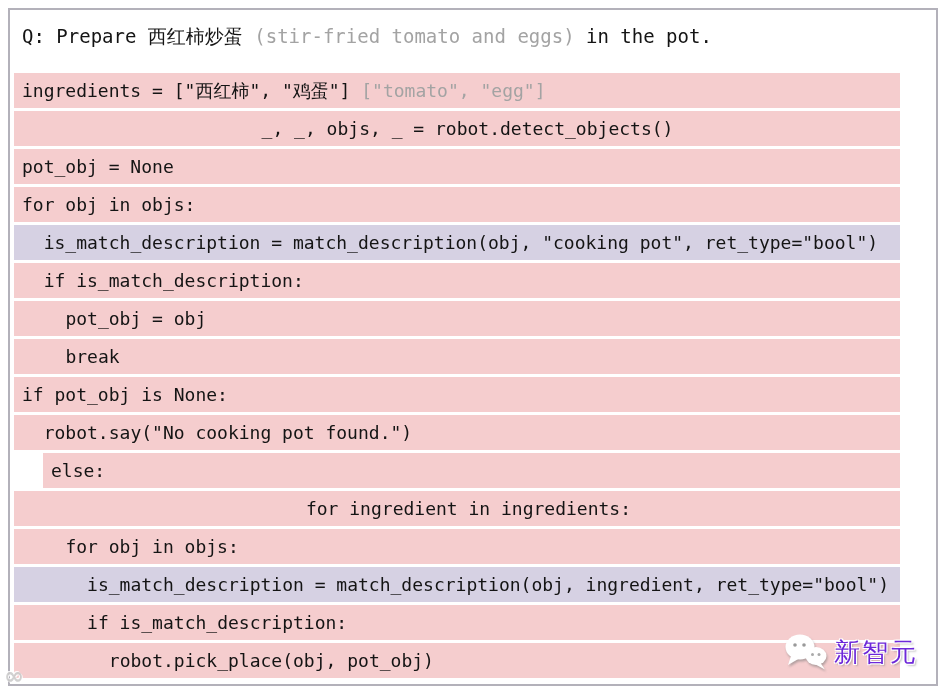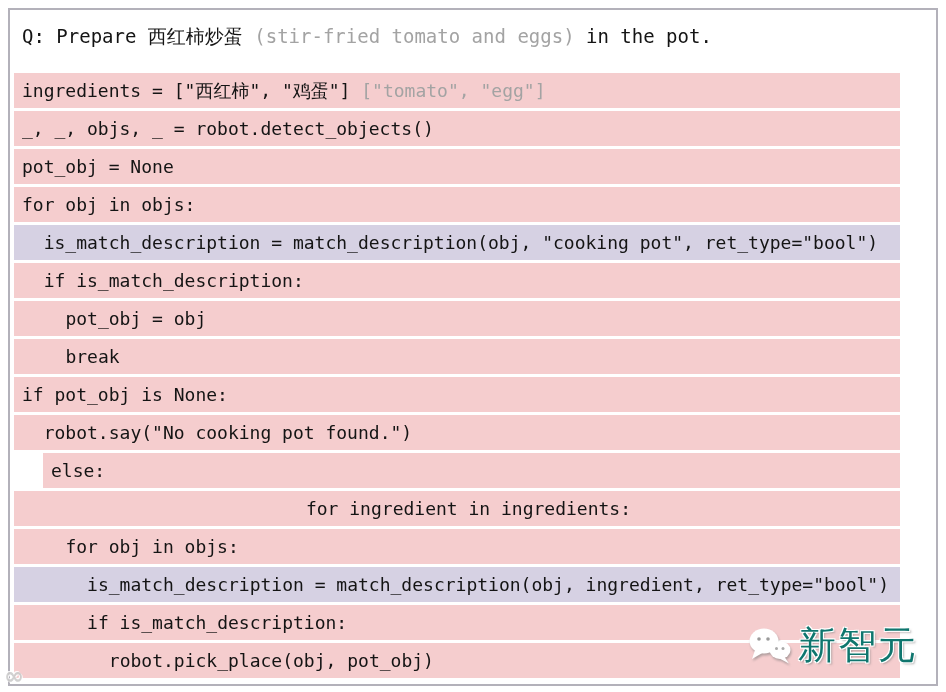--- a/index.html
+++ b/index.html
@@ -82,39 +82,39 @@
     color: #cccccc;
     font-weight: bold;
     text-shadow: -1px -1px 0 #fff, 1px 1px 0 #fff;
     font-family: "DejaVu Sans", sans-serif;
   }
   #watermark-right {
     right: 28px;
     bottom: 21px;
   }
   #watermark-right .wm-text {
-    font-size: 38px;
-    color: #0f766e;
+    font-size: 26px;
+    color: #6d28d9;
     letter-spacing: 2px;
     text-shadow: -1px -1px 0 #fff, 1px -1px 0 #fff, -1px 1px 0 #fff, 1px 1px 0 #fff, 2px 2px 2px rgba(120,120,120,0.5);
     font-family: "DejaVu Sans", "Liberation Sans", sans-serif;
   }
   .wechat-svg { filter: drop-shadow(1px 2px 1px rgba(120,120,120,0.55)); }
 </style>
 </head>
 <body>
 
 <div id="canvas">
   <div id="frame"></div>
 
   <div id="question-line"><span class="normal">Q: Prepare 西红柿炒蛋 </span><span class="muted">(stir-fried tomato and eggs)</span><span class="normal"> in the pot.</span></div>
 
   <div id="code-rows">
       <div class="row pink" style="padding-left: 8px;"><span class="code-text">ingredients = ["西红柿", "鸡蛋"]</span><span class="code-comment"> ["tomato", "egg"]</span></div>
-      <div class="row pink" style="padding-left: 8px;"><span class="code-text">_, _, objs, _ = robot.detect_objects()</span></div>
+      <div class="row pink" style="padding-left: 21px; text-align: center;"><span class="code-text">_, _, objs, _ = robot.detect_objects()</span></div>
       <div class="row pink" style="padding-left: 8px;"><span class="code-text">pot_obj = None</span></div>
       <div class="row pink" style="padding-left: 8px;"><span class="code-text">for obj in objs:</span></div>
       <div class="row purple" style="padding-left: 29.7px;"><span class="code-text">is_match_description = match_description(obj, "cooking pot", ret_type="bool")</span></div>
       <div class="row pink" style="padding-left: 29.7px;"><span class="code-text">if is_match_description:</span></div>
       <div class="row pink" style="padding-left: 51.4px;"><span class="code-text">pot_obj = obj</span></div>
       <div class="row pink" style="padding-left: 51.4px;"><span class="code-text">break</span></div>
       <div class="row pink" style="padding-left: 8px;"><span class="code-text">if pot_obj is None:</span></div>
       <div class="row pink" style="padding-left: 29.7px;"><span class="code-text">robot.say("No cooking pot found.")</span></div>
       <div class="row pink" style="padding-left: 8px; margin-left: 29px;"><span class="code-text">else:</span></div>
       <div class="row pink" style="padding-left: 23px; text-align: center;"><span class="code-text">for ingredient in ingredients:</span></div>

